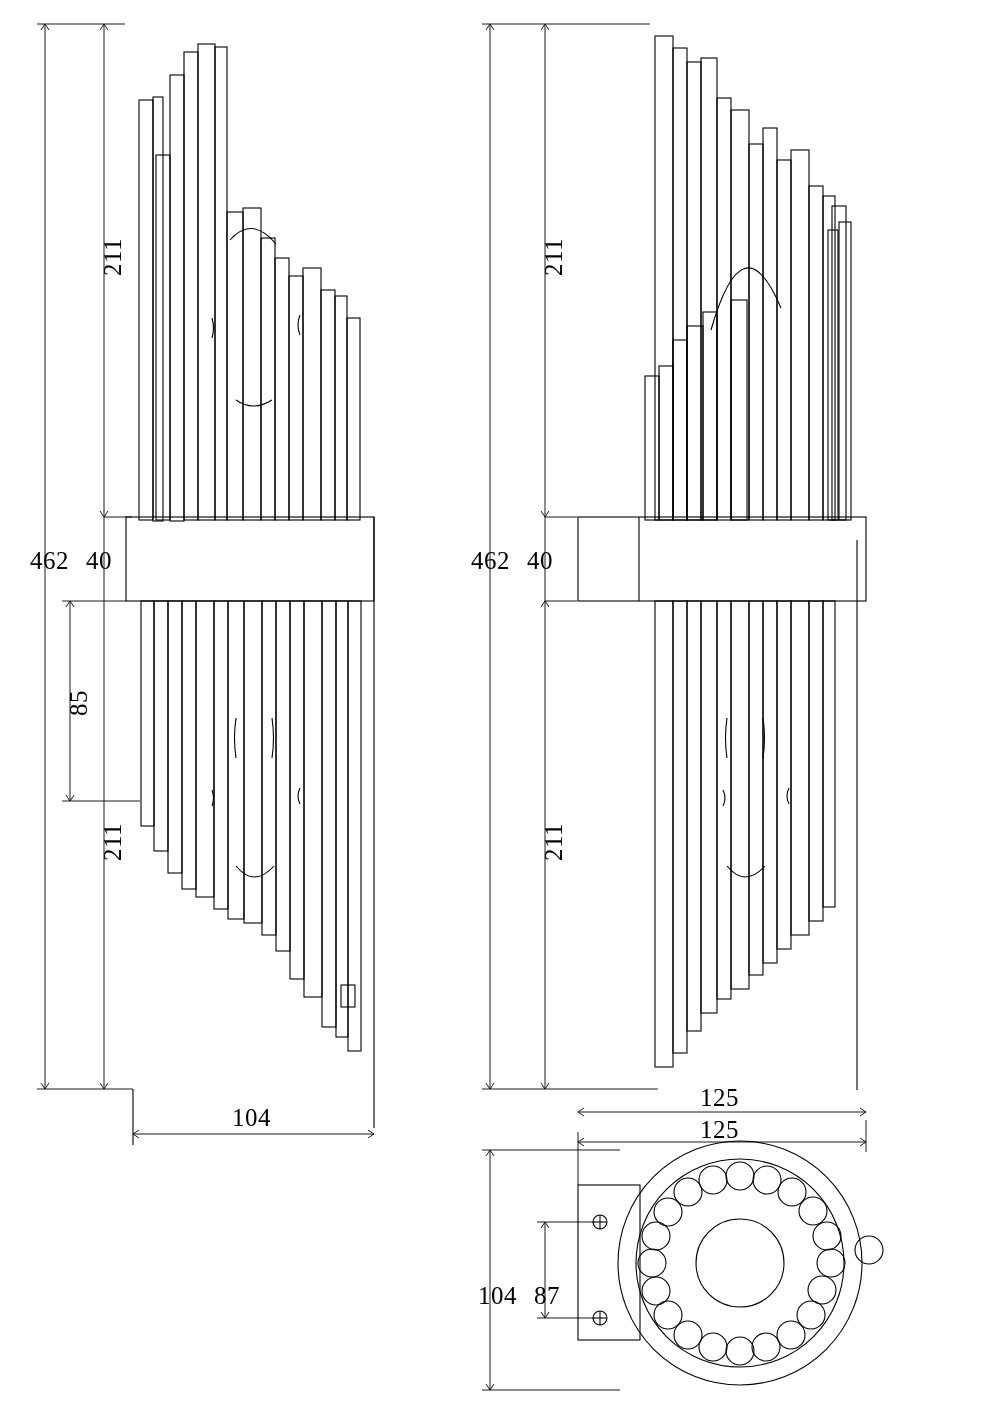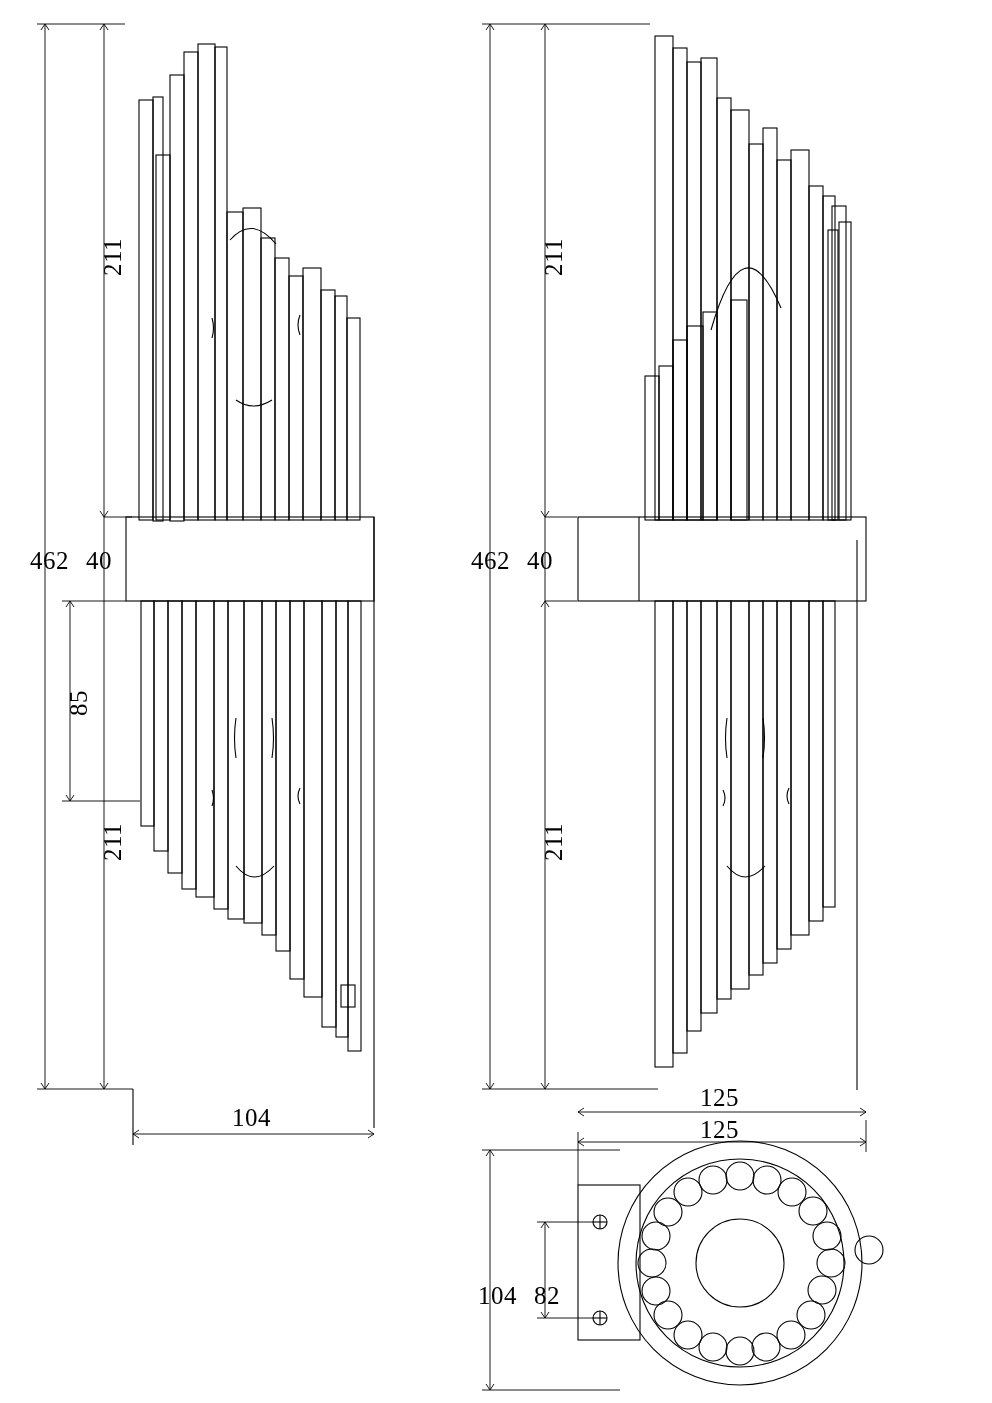--- a/index.html
+++ b/index.html
@@ -278,15 +278,15 @@
   <div class="dimtext" style="left:527px; top:548px;">40</div>
 
   <div class="dimtext vert" style="left:541px; top:835px; transform: rotate(-90deg) translate(-26px, 0px);">211</div>
 
   <div class="dimtext" style="left:700px; top:1085px;">125</div>
 
   <div class="dimtext" style="left:700px; top:1117px;">125</div>
 
   <div class="dimtext" style="left:478px; top:1283px;">104</div>
 
-  <div class="dimtext" style="left:534px; top:1283px;">82</div>
+  <div class="dimtext" style="left:534px; top:1283px;">87</div>
 
 </div>
 
 </body></html>

